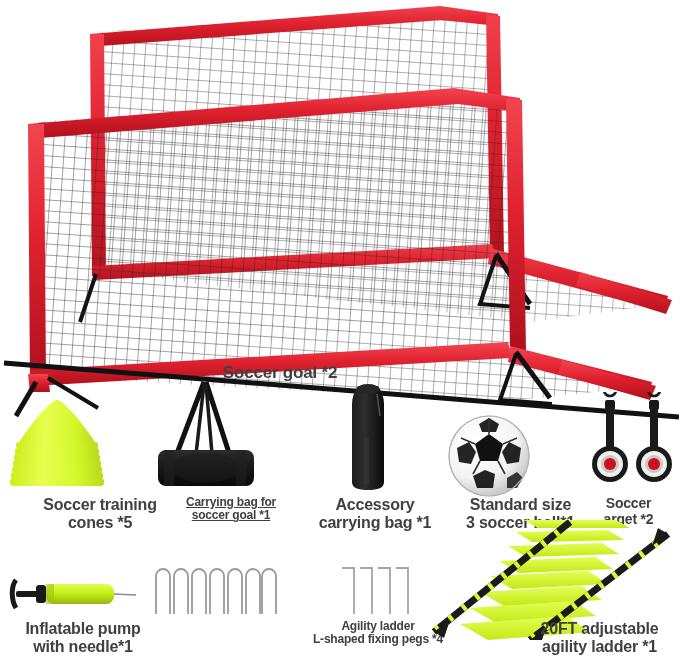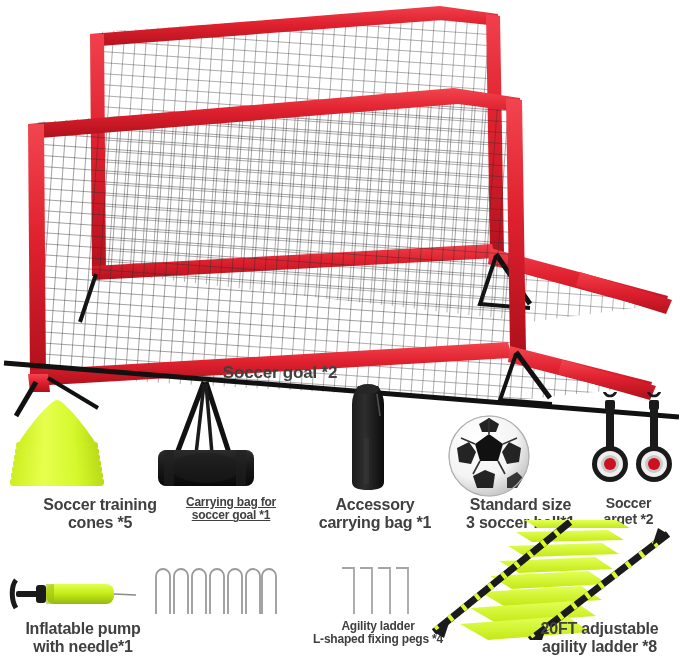--- a/index.html
+++ b/index.html
@@ -307,15 +307,15 @@
         <path d="M16 110 L148 4"></path>
         <path d="M112 118 L246 16"></path>
       </g>
 
       <polygon points="14,112 30,100 24,118" fill="#1b1b1b"></polygon>
       <polygon points="248,14 232,26 238,8" fill="#1b1b1b"></polygon>
       <polygon points="110,120 126,108 120,126" fill="#1b1b1b"></polygon>
     </svg>
   </div>
   <div class="lbl" style="left:520px;top:620px;width:159px;font-size:16px;">20FT adjustable
-agility ladder *8</div>
+agility ladder *1</div>
 
 </div>
 
 </body></html>

